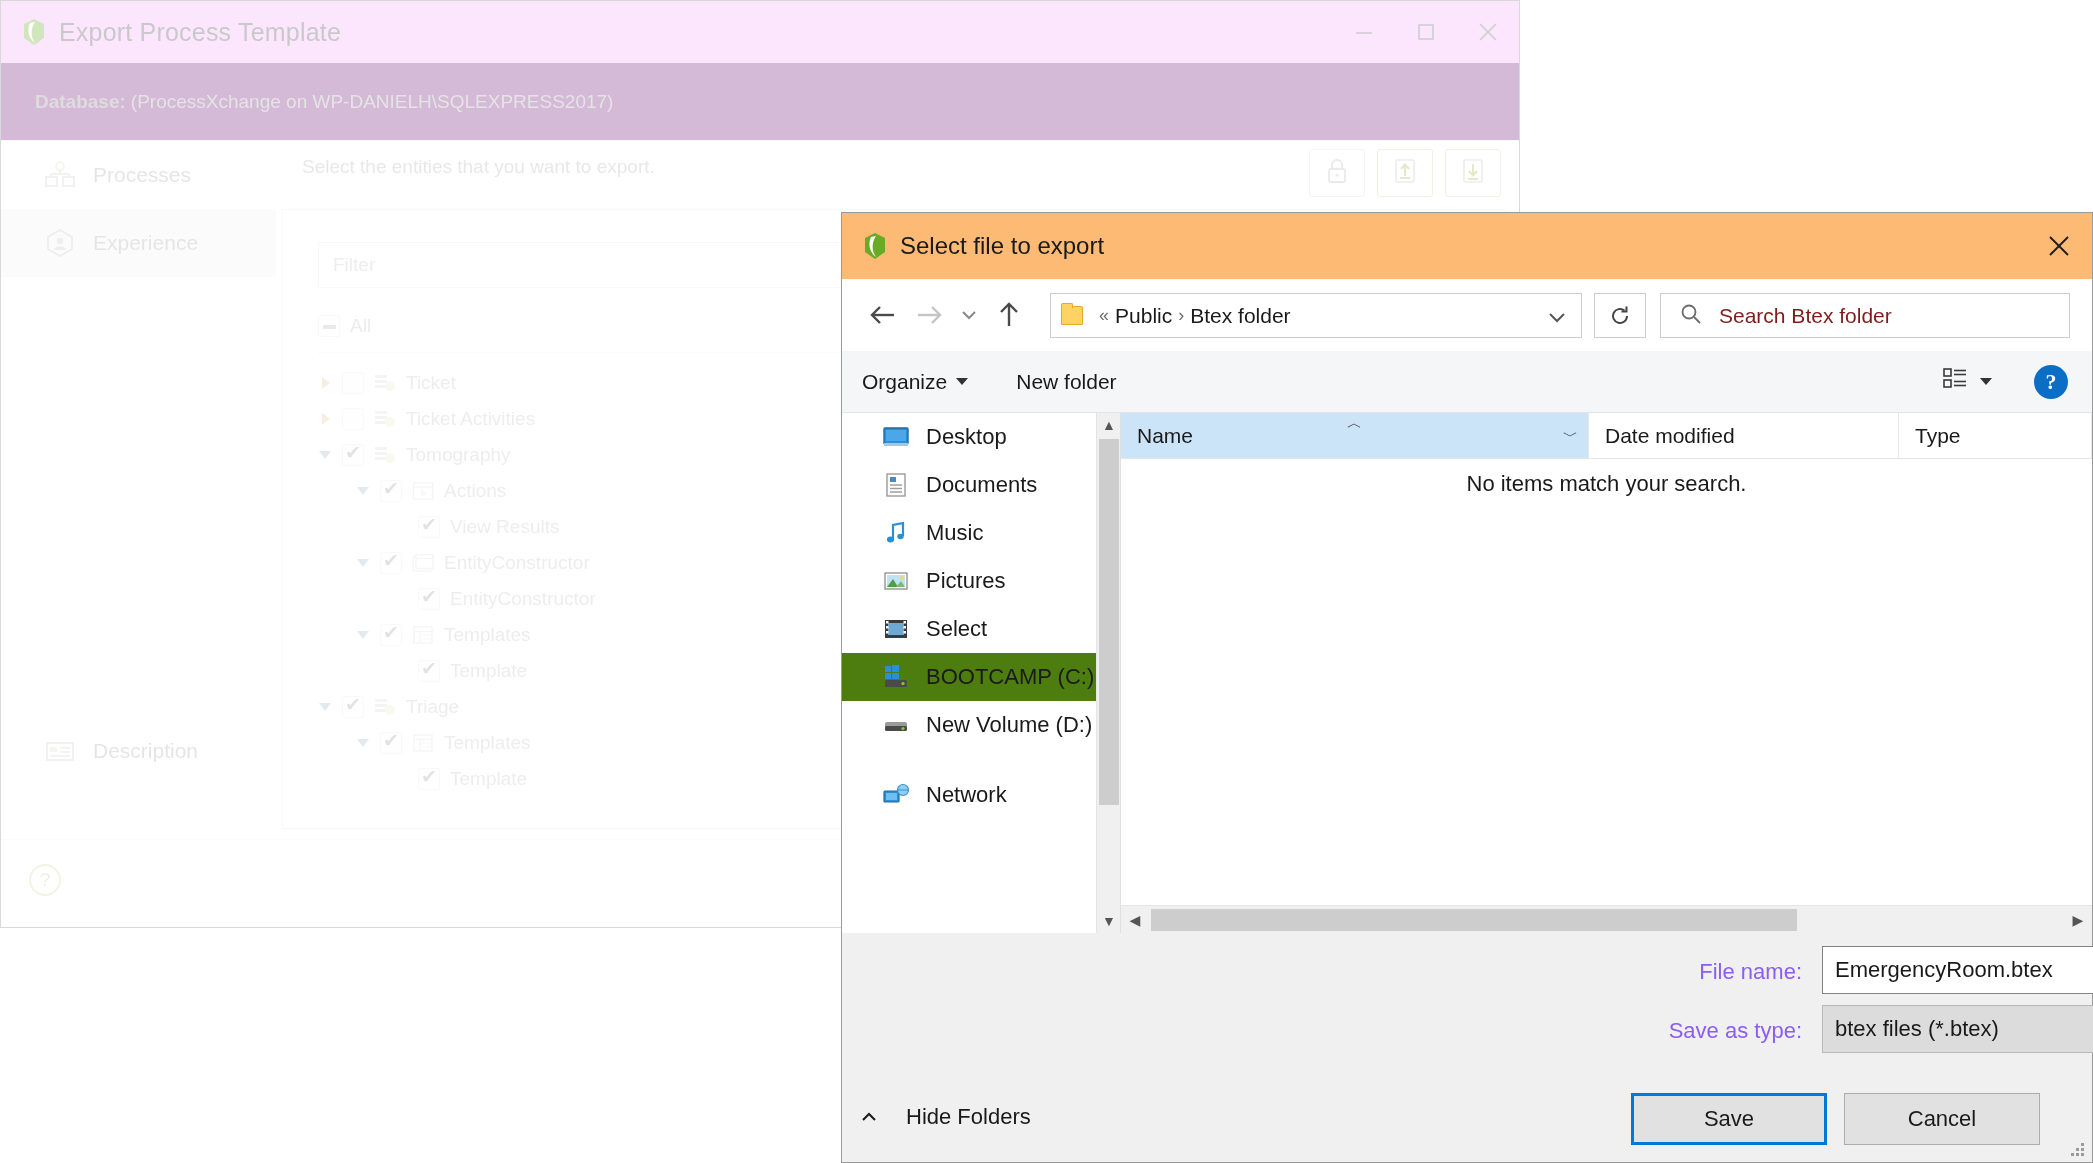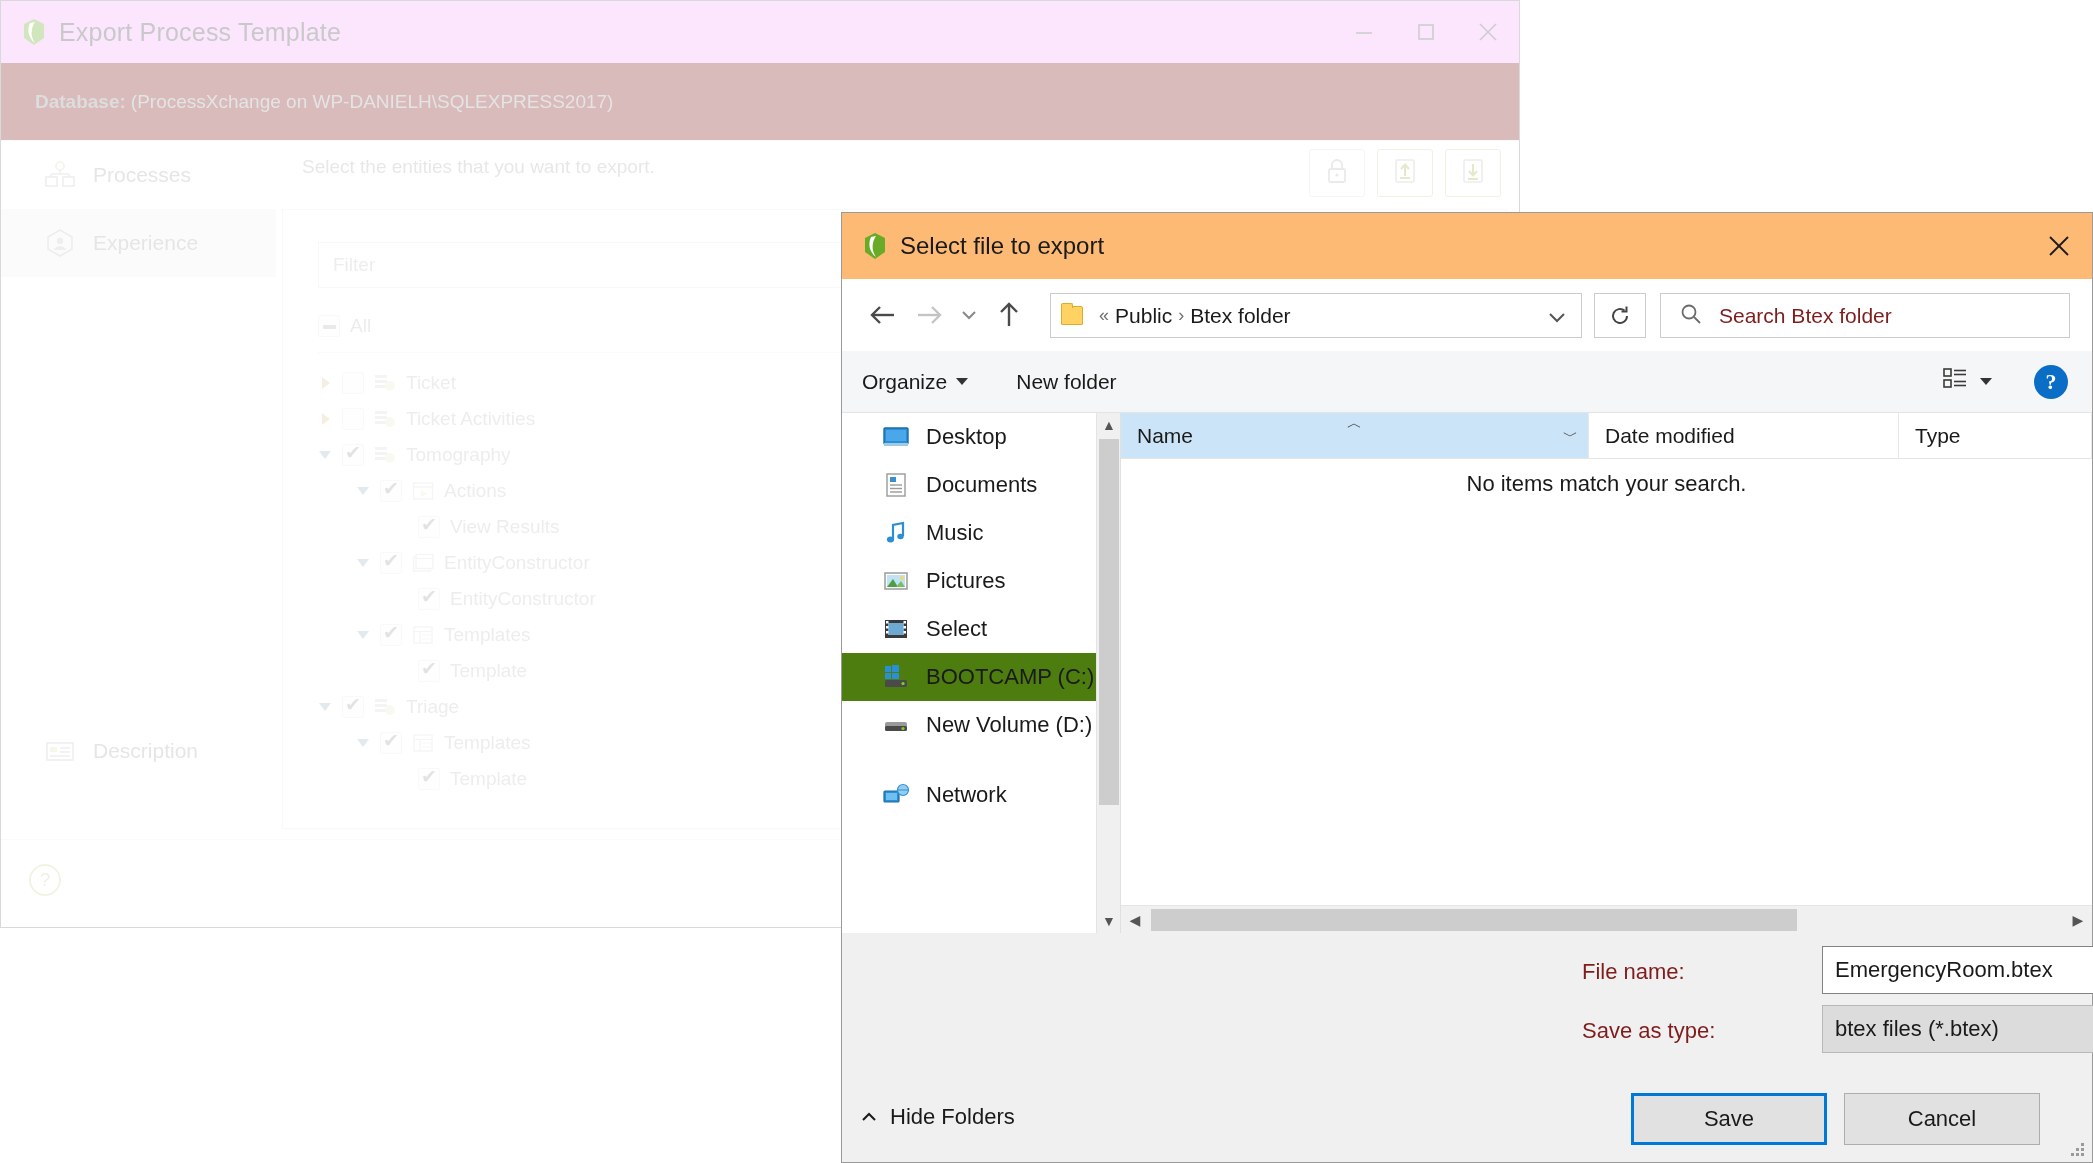--- a/index.html
+++ b/index.html
@@ -45,21 +45,21 @@
     display: flex; align-items: stretch;
   }
   .win-btn {
     width: 62px; display: flex; align-items: center; justify-content: center;
     color: #5a5a5a;
   }
   .win-btn svg { display:block; }
 
   #bg-dbrow {
     position: absolute; left: 0; top: 62px; width: 100%; height: 78px;
-    background: #7f1d1d;
+    background: #701a75;
     border-bottom: 1px solid #ededed;
     display: flex; align-items: center;
   }
   #bg-db-label {
     margin-left: 34px;
     font-size: 19px; color: #8d8d8d;
     font-weight: bold;
   }
   #bg-db-value {
     font-size: 19px; color: #a6a6a6; margin-left: 5px;
@@ -309,42 +309,42 @@
     border-top: 1px solid #e5e5e5;
   }
   .hs-arrow { width: 28px; height: 28px; display:flex;align-items:center;justify-content:center;color:#555;font-size:14px;}
   #hs-thumb { height: 22px; width: 646px; background: #cdcdcd; margin-left: 2px; }
 
   #dlg-fields {
     position: absolute; left: 0; top: 720px; width: 100%; height: 140px;
     background: #f0f0f0;
   }
   .field-label {
-    position: absolute; font-size: 22px; color: #7f1d1d; text-align: left;
+    position: absolute; font-size: 22px; color: #8b5cf6; text-align: right;
     width: 220px; left: 740px;
   }
   .field-box {
     position: absolute; left: 980px; width: 1000px; height: 48px;
     display: flex; align-items: center;
   }
   #fn-box {
     top: 13px; background: #ffffff; border: 1px solid #828282;
   }
   #st-box {
     top: 72px; background: #dcdcdc; border: 1px solid #b8b8b8;
   }
   .field-text { font-size: 22px; color: #1a1a1a; padding-left: 12px; }
 
   #dlg-actions {
     position: absolute; left: 0; bottom: 0; width: 100%; height: 91px;
     background: #f0f0f0;
   }
   #hide-folders {
     position: absolute; left: 18px; top: 33px;
-    display: flex; align-items: center; gap: 12px;
+    display: flex; align-items: center; gap: 28px;
     font-size: 22px; color: #1a1a1a;
   }
   .btn {
     position: absolute; height: 52px; width: 196px;
     display: flex; align-items: center; justify-content: center;
     font-size: 22px; color: #1a1a1a; background: #e1e1e1;
     border: 1px solid #adadad;
   }
   #btn-save { right: 265px; top: 22px; border: 3px solid #0078d7; background:#e1e1e1; }
   #btn-cancel { right: 52px; top: 22px; }

